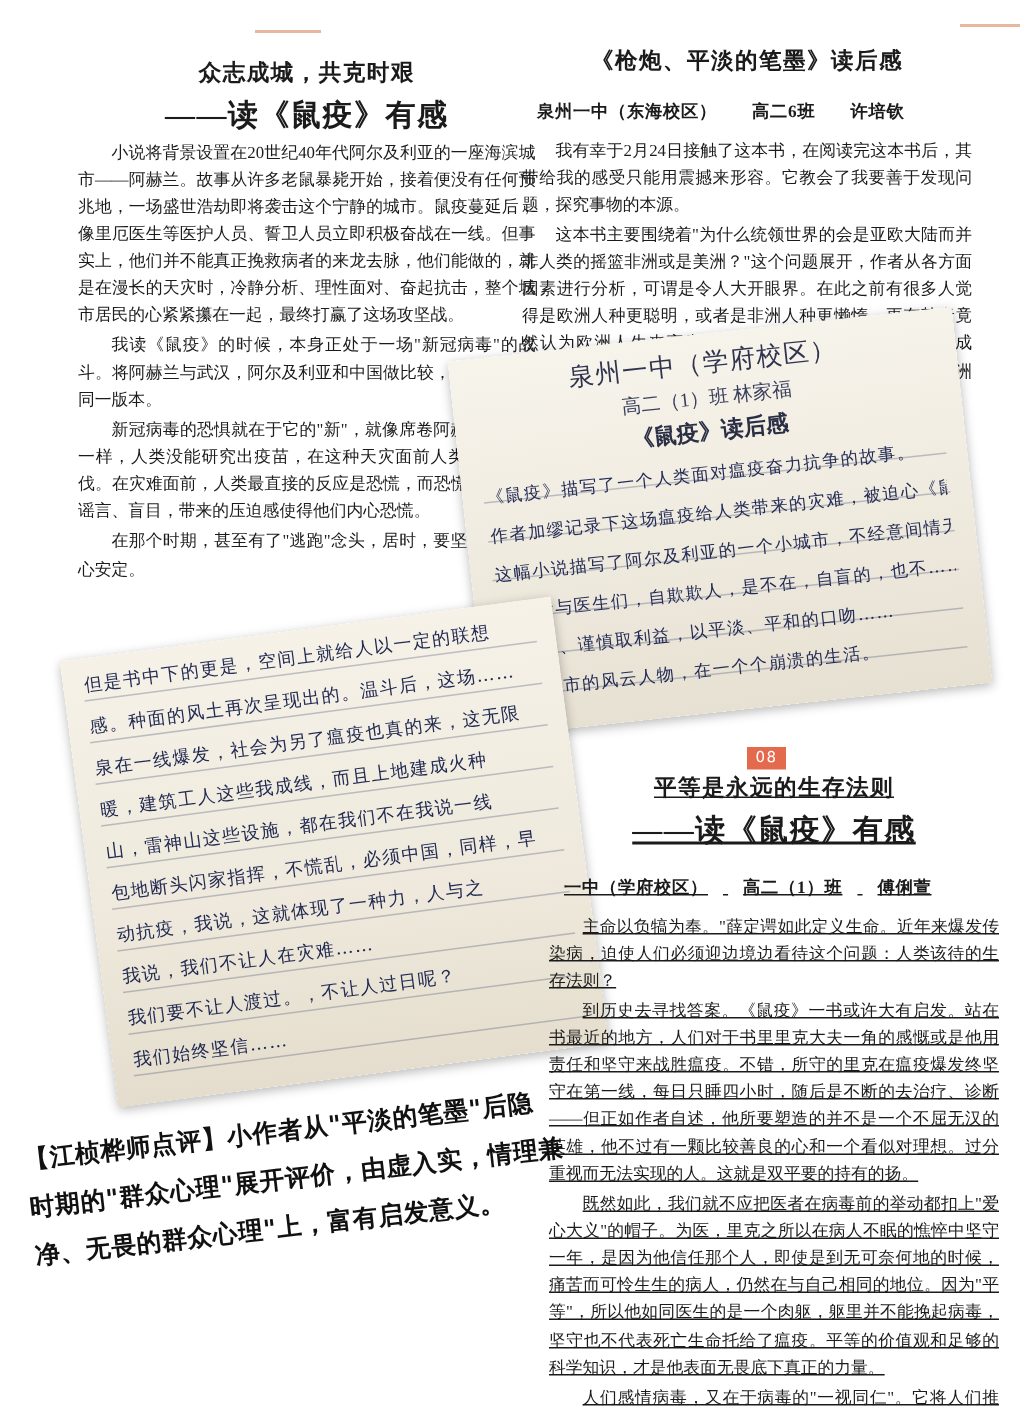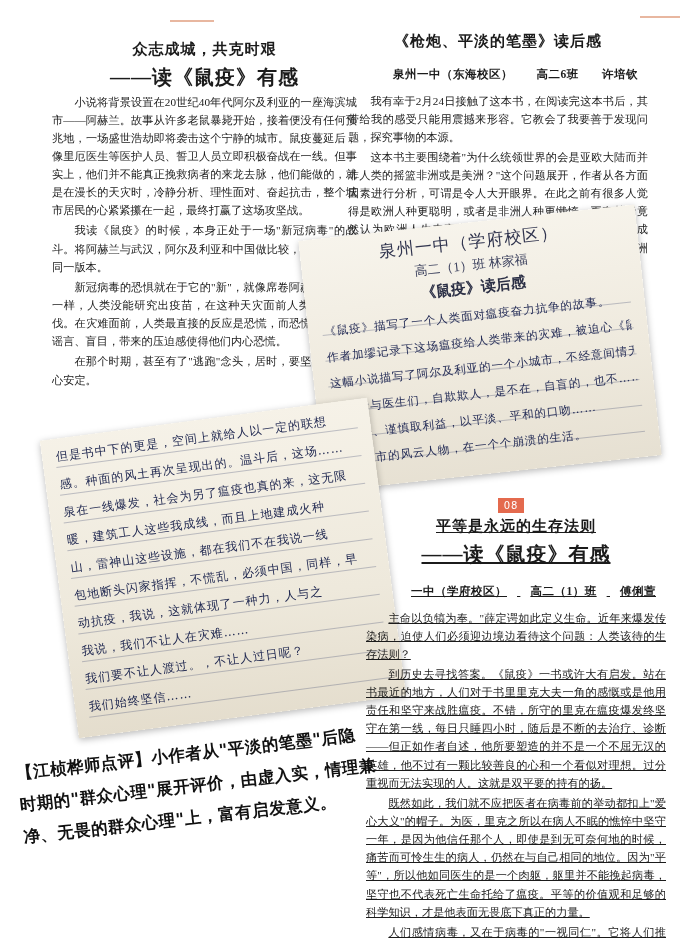--- a/index.html
+++ b/index.html
@@ -31,21 +31,21 @@
     line-height:1.5;
   }
   .art-subtitle{
     text-align:center;
     font-weight:bold;
     font-size:20px;
     letter-spacing:1px;
     line-height:1.6;
   }
   .art-byline{
-    text-align:right;
+    text-align:left;
     font-size:11.5px;
     font-weight:bold;
     margin-top:14px;
     margin-bottom:10px;
     letter-spacing:0.5px;
   }
   .art-byline span{margin:0 10px;}
   .art-para{
     font-size:11.2px;
     line-height:1.62;

